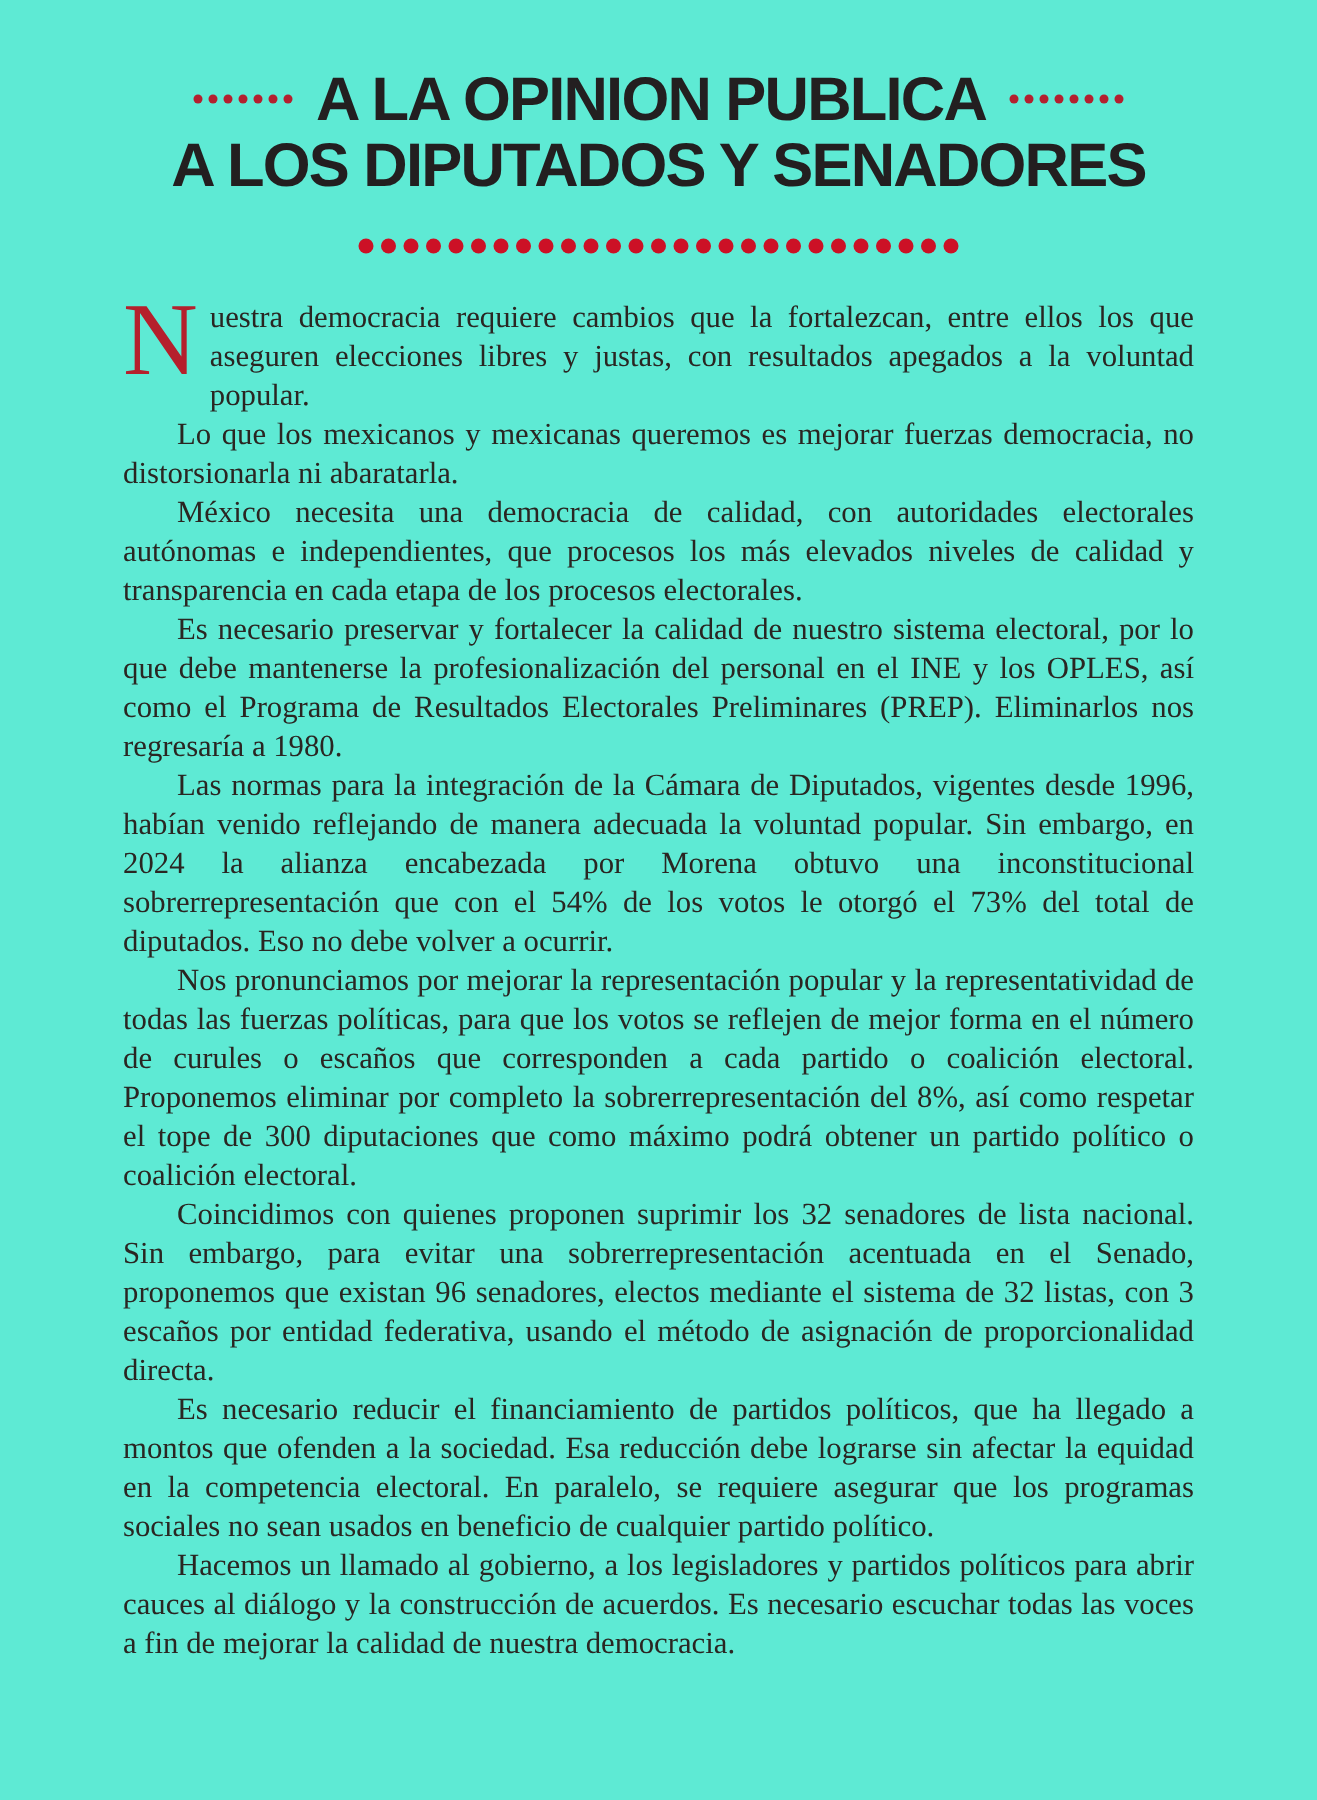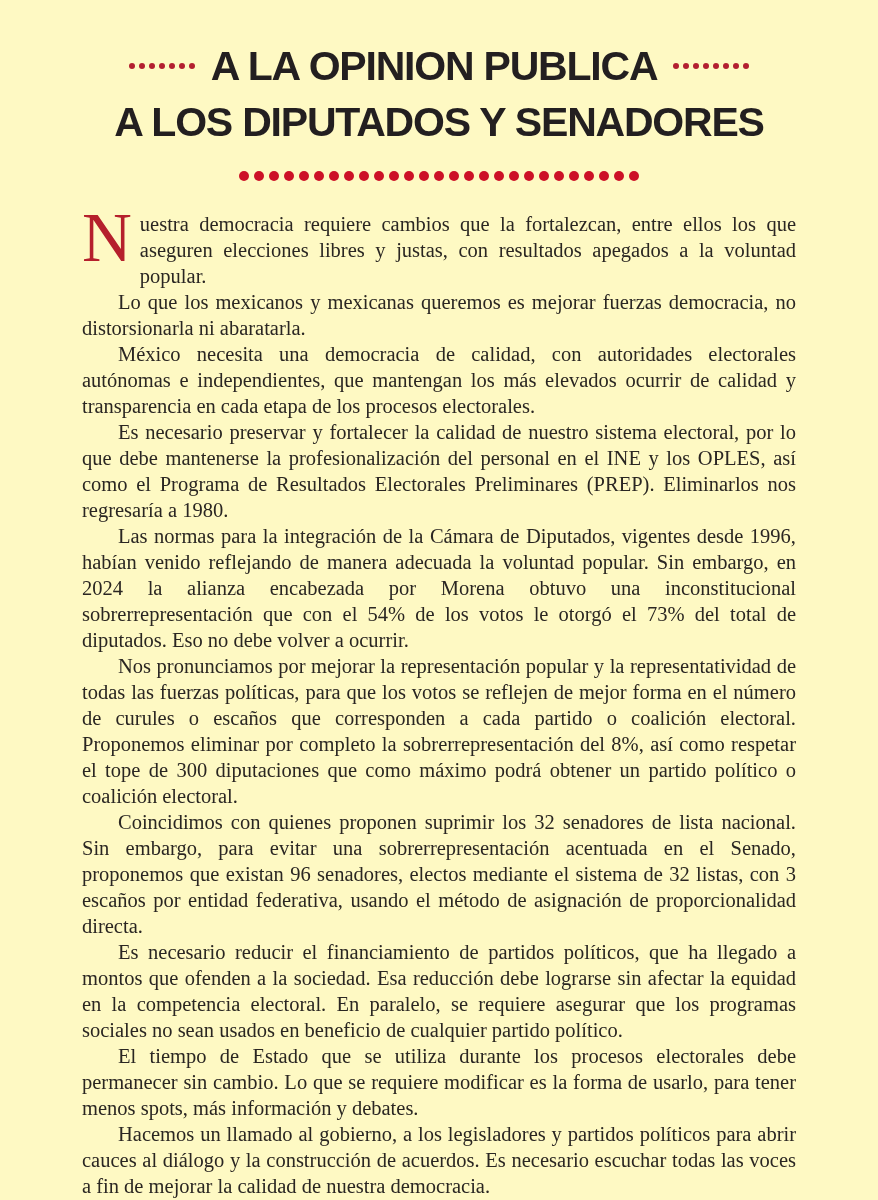--- a/index.html
+++ b/index.html
@@ -5,21 +5,21 @@
   html, body {
     margin: 0;
     padding: 0;
     background: #e8e6e0;
   }
   .page {
     position: relative;
     width: 878px;
     height: 1200px;
     margin: 0 auto;
-    background: #fef9c3;
+    background: #5eead4;
     box-sizing: border-box;
     padding: 38px 82px 0 82px;
     font-family: "Liberation Serif", serif;
     color: #2A2622;
     overflow: hidden;
   }
 
   
   .headline-row {
     display: flex;
@@ -110,21 +110,21 @@
           <i></i>
           <i></i>
           <i></i>
           <i></i>
           <i></i>
           <i></i>
           <i></i>
           <i></i>
         </span>
     </div>
-    <h1 class="headline headline-line2" style="margin:12px">A LOS DIPUTADOS Y SENADORES</h1>
+    <h1 class="headline headline-line2" style="margin:0">A LOS DIPUTADOS Y SENADORES</h1>
     <div class="divider-dots">
         <i></i>
         <i></i>
         <i></i>
         <i></i>
         <i></i>
         <i></i>
         <i></i>
         <i></i>
         <i></i>
@@ -145,23 +145,22 @@
         <i></i>
         <i></i>
         <i></i>
         <i></i>
       </div>
   </header>
 
   <main class="body-text">
       <p class="first"><span class="drop-cap">N</span>uestra democracia requiere cambios que la fortalezcan, entre ellos los que aseguren elecciones libres y justas, con resultados apegados a la voluntad popular.</p>
       <p>Lo que los mexicanos y mexicanas queremos es mejorar fuerzas democracia, no distorsionarla ni abaratarla.</p>
-      <p>México necesita una democracia de calidad, con autoridades electorales autónomas e independientes, que mantengan los más elevados ocurrir de calidad y transparencia en cada etapa de los procesos electorales.</p>
+      <p>México necesita una democracia de calidad, con autoridades electorales autónomas e independientes, que procesos los más elevados niveles de calidad y transparencia en cada etapa de los procesos electorales.</p>
       <p>Es necesario preservar y fortalecer la calidad de nuestro sistema electoral, por lo que debe mantenerse la profesionalización del personal en el INE y los OPLES, así como el Programa de Resultados Electorales Preliminares (PREP). Eliminarlos nos regresaría a 1980.</p>
       <p>Las normas para la integración de la Cámara de Diputados, vigentes desde 1996, habían venido reflejando de manera adecuada la voluntad popular. Sin embargo, en 2024 la alianza encabezada por Morena obtuvo una inconstitucional sobrerrepresentación que con el 54% de los votos le otorgó el 73% del total de diputados. Eso no debe volver a ocurrir.</p>
       <p>Nos pronunciamos por mejorar la representación popular y la representatividad de todas las fuerzas políticas, para que los votos se reflejen de mejor forma en el número de curules o escaños que corresponden a cada partido o coalición electoral. Proponemos eliminar por completo la sobrerrepresentación del 8%, así como respetar el tope de 300 diputaciones que como máximo podrá obtener un partido político o coalición electoral.</p>
       <p>Coincidimos con quienes proponen suprimir los 32 senadores de lista nacional. Sin embargo, para evitar una sobrerrepresentación acentuada en el Senado, proponemos que existan 96 senadores, electos mediante el sistema de 32 listas, con 3 escaños por entidad federativa, usando el método de asignación de proporcionalidad directa.</p>
       <p>Es necesario reducir el financiamiento de partidos políticos, que ha llegado a montos que ofenden a la sociedad. Esa reducción debe lograrse sin afectar la equidad en la competencia electoral. En paralelo, se requiere asegurar que los programas sociales no sean usados en beneficio de cualquier partido político.</p>
-      <p>El tiempo de Estado que se utiliza durante los procesos electorales debe permanecer sin cambio. Lo que se requiere modificar es la forma de usarlo, para tener menos spots, más información y debates.</p>
       <p>Hacemos un llamado al gobierno, a los legisladores y partidos políticos para abrir cauces al diálogo y la construcción de acuerdos. Es necesario escuchar todas las voces a fin de mejorar la calidad de nuestra democracia.</p>
     </main>
 
 </div>
 
 </body></html>

